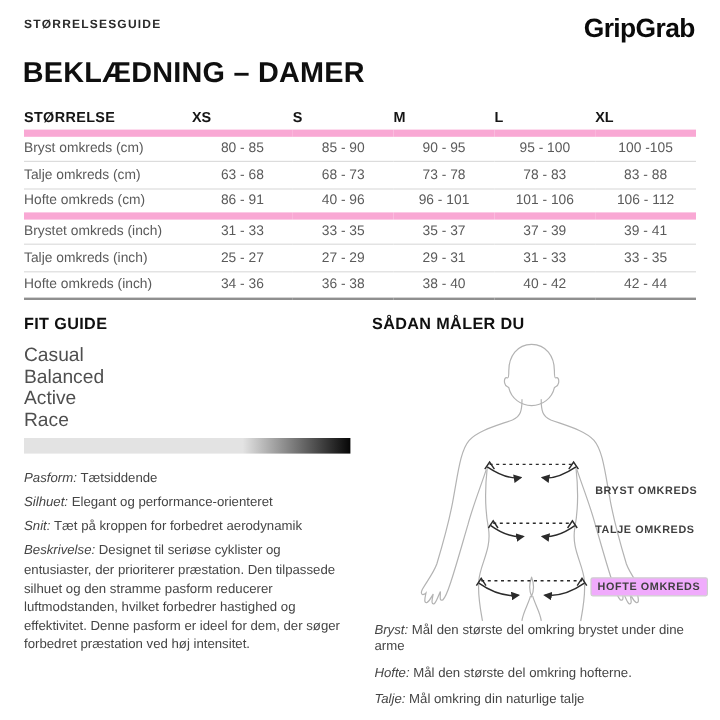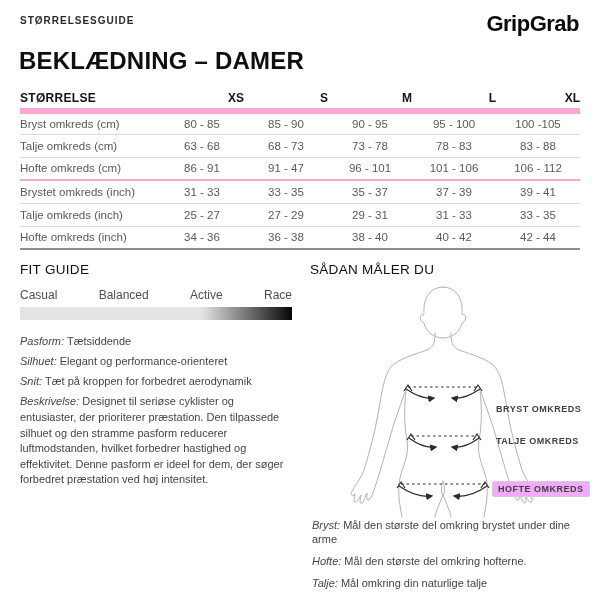--- a/index.html
+++ b/index.html
@@ -8,30 +8,30 @@
 
   .eyebrow { position:absolute; left:20px; top:15px; font-size:10px; font-weight:700; letter-spacing:1px; color:#2a2a2a; }
   .logo { position:absolute; right:21px; top:11px; font-size:22px; font-weight:800; letter-spacing:-0.5px; color:#0a0a0a; }
   .page-title { position:absolute; left:19px; top:47px; font-size:24px; font-weight:800; letter-spacing:0.2px; color:#0f0f0f; }
 
   table.size-table { position:absolute; left:20px; top:88px; width:560px; border-collapse:collapse; table-layout:fixed; }
   table.size-table col.c-label { width:140px; }
   table.size-table col.c-val { width:84px; }
   table.size-table th { font-size:12px; font-weight:800; color:#151515; height:23px; border-bottom:6px solid #f9a8d4; }
   table.size-table th.lbl { text-align:left; letter-spacing:0.3px; }
-  table.size-table th.val { text-align:right; }
+  table.size-table th.val { text-align:left; }
   table.size-table td { font-size:11.5px; color:#5a5a5a; height:23px; border-bottom:1px solid #dcdcdc; }
   table.size-table td.lbl { text-align:left; }
   table.size-table td.val { text-align:center; }
-  table.size-table tr.sep-heavy td { border-bottom:2px solid #f9a8d4; }
+  table.size-table tr.sep-heavy td { border-bottom:6px solid #f9a8d4; }
   table.size-table tr.last td { border-bottom:2px solid #8f8f8f; }
 
   .fit-guide { position:absolute; left:20px; top:262px; width:272px; }
-  .section-title { font-size:13.5px; font-weight:400; letter-spacing:0.3px; color:#101010; }
-  .fit-scale-labels { display:flex; justify-content:space-between; margin-top:11px; font-size:12px; color:#4f4f4f; }
+  .section-title { font-size:13.5px; font-weight:700; letter-spacing:0.3px; color:#101010; }
+  .fit-scale-labels { display:flex; margin-top:11px; font-size:16px; color:#4f4f4f;flex-direction:column; }
   .fit-bar { margin-top:5px; height:13px; background:linear-gradient(90deg,#e3e3e3 0%,#e3e3e3 67%,#060606 100%); }
   .fit-details { margin-top:14px; }
   .detail { font-size:11px; line-height:1.42; color:#454545; margin-bottom:4.5px; }
   .detail em { font-style:italic; margin-right:3px; }
 
   .measure-guide-title { position:absolute; left:310px; top:262px; }
   .body-figure { position:absolute; left:330px; top:282px; }
 
   .measure-label { position:absolute; font-size:9px; font-weight:600; letter-spacing:0.5px; color:#3f3f3f; white-space:nowrap; }
   .ml-bryst { left:496px; top:404px; }
@@ -79,21 +79,21 @@
     <td class="lbl">Talje omkreds (cm)</td>
     <td class="val">63 - 68</td>
     <td class="val">68 - 73</td>
     <td class="val">73 - 78</td>
     <td class="val">78 - 83</td>
     <td class="val">83 - 88</td>
   </tr>
   <tr class="sep-heavy">
     <td class="lbl">Hofte omkreds (cm)</td>
     <td class="val">86 - 91</td>
-    <td class="val">91 - 47</td>
+    <td class="val">40 - 96</td>
     <td class="val">96 - 101</td>
     <td class="val">101 - 106</td>
     <td class="val">106 - 112</td>
   </tr>
   <tr>
     <td class="lbl">Brystet omkreds (inch)</td>
     <td class="val">31 - 33</td>
     <td class="val">33 - 35</td>
     <td class="val">35 - 37</td>
     <td class="val">37 - 39</td>

